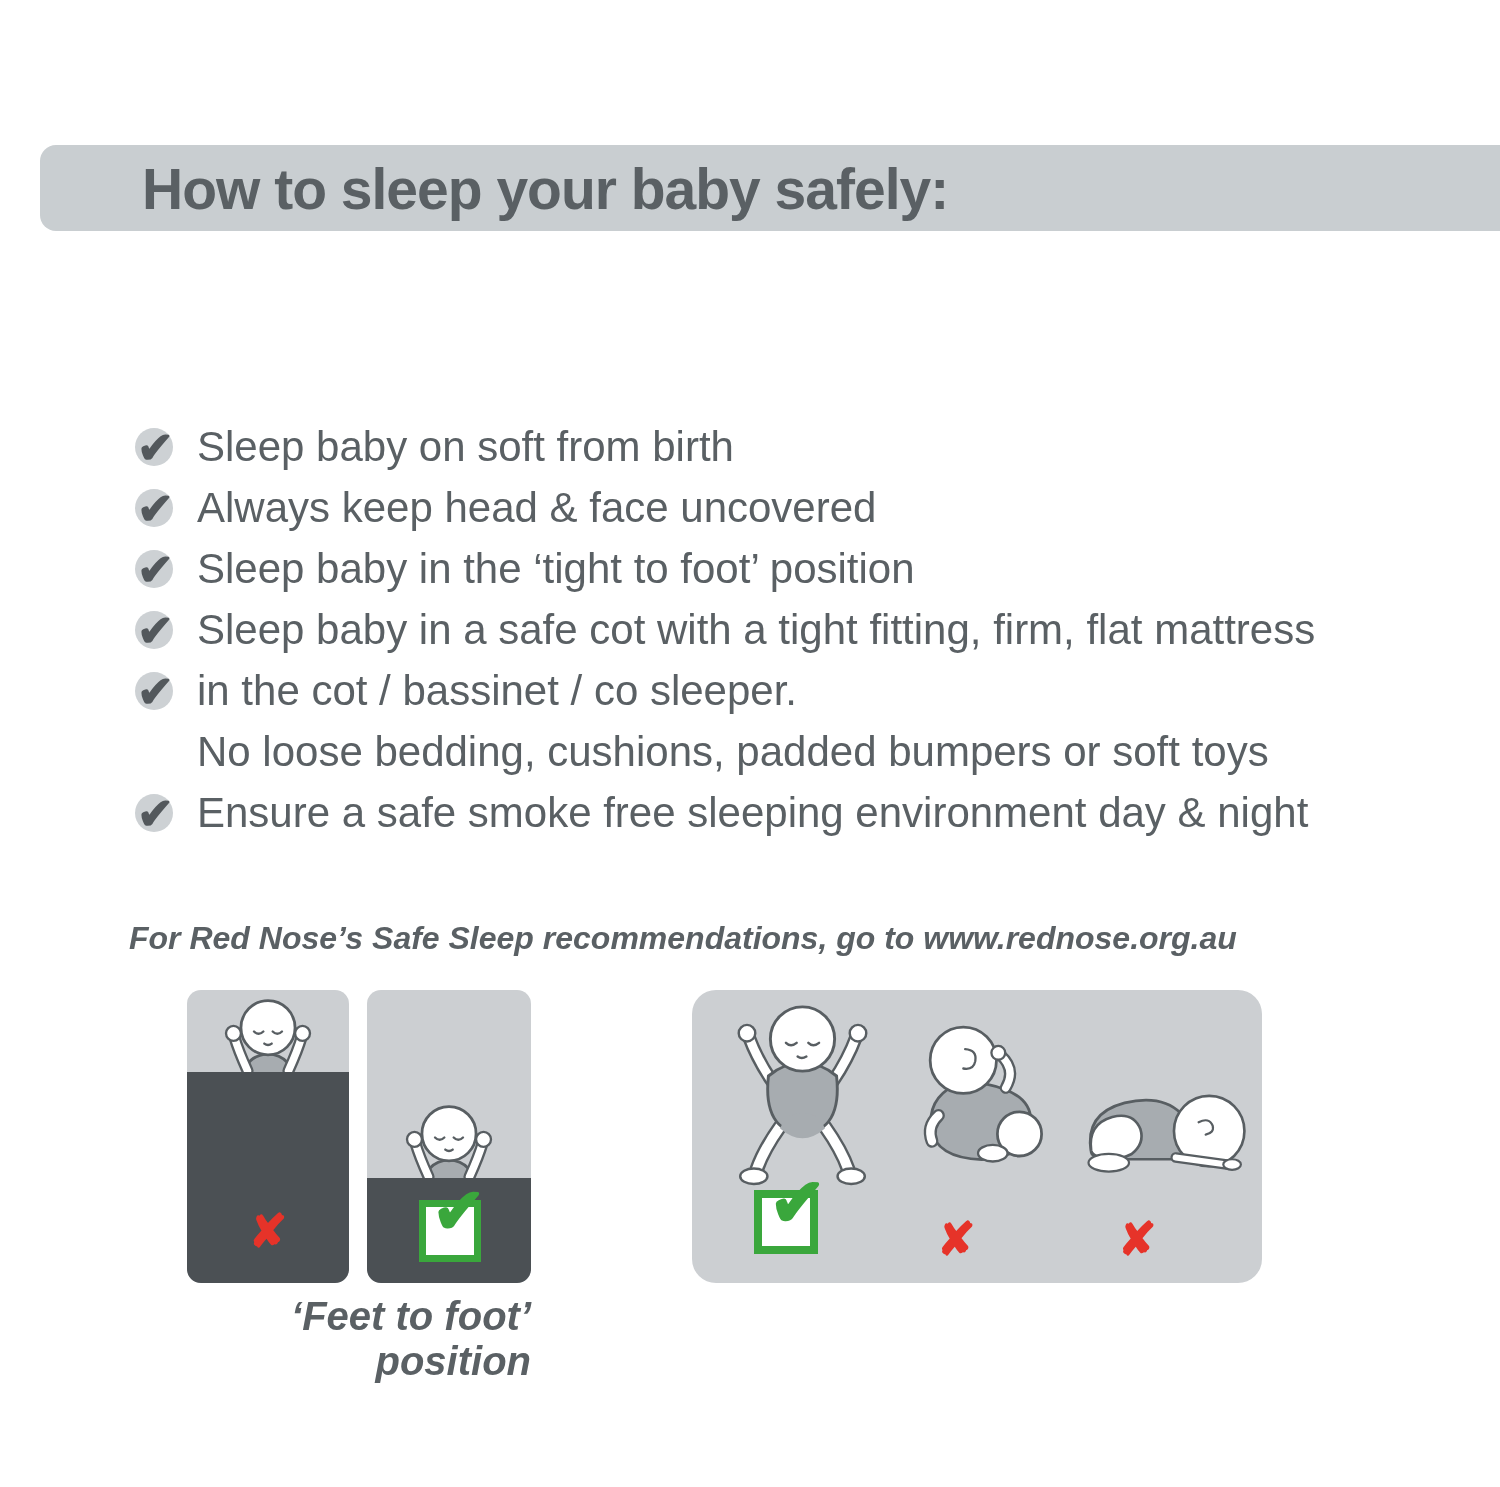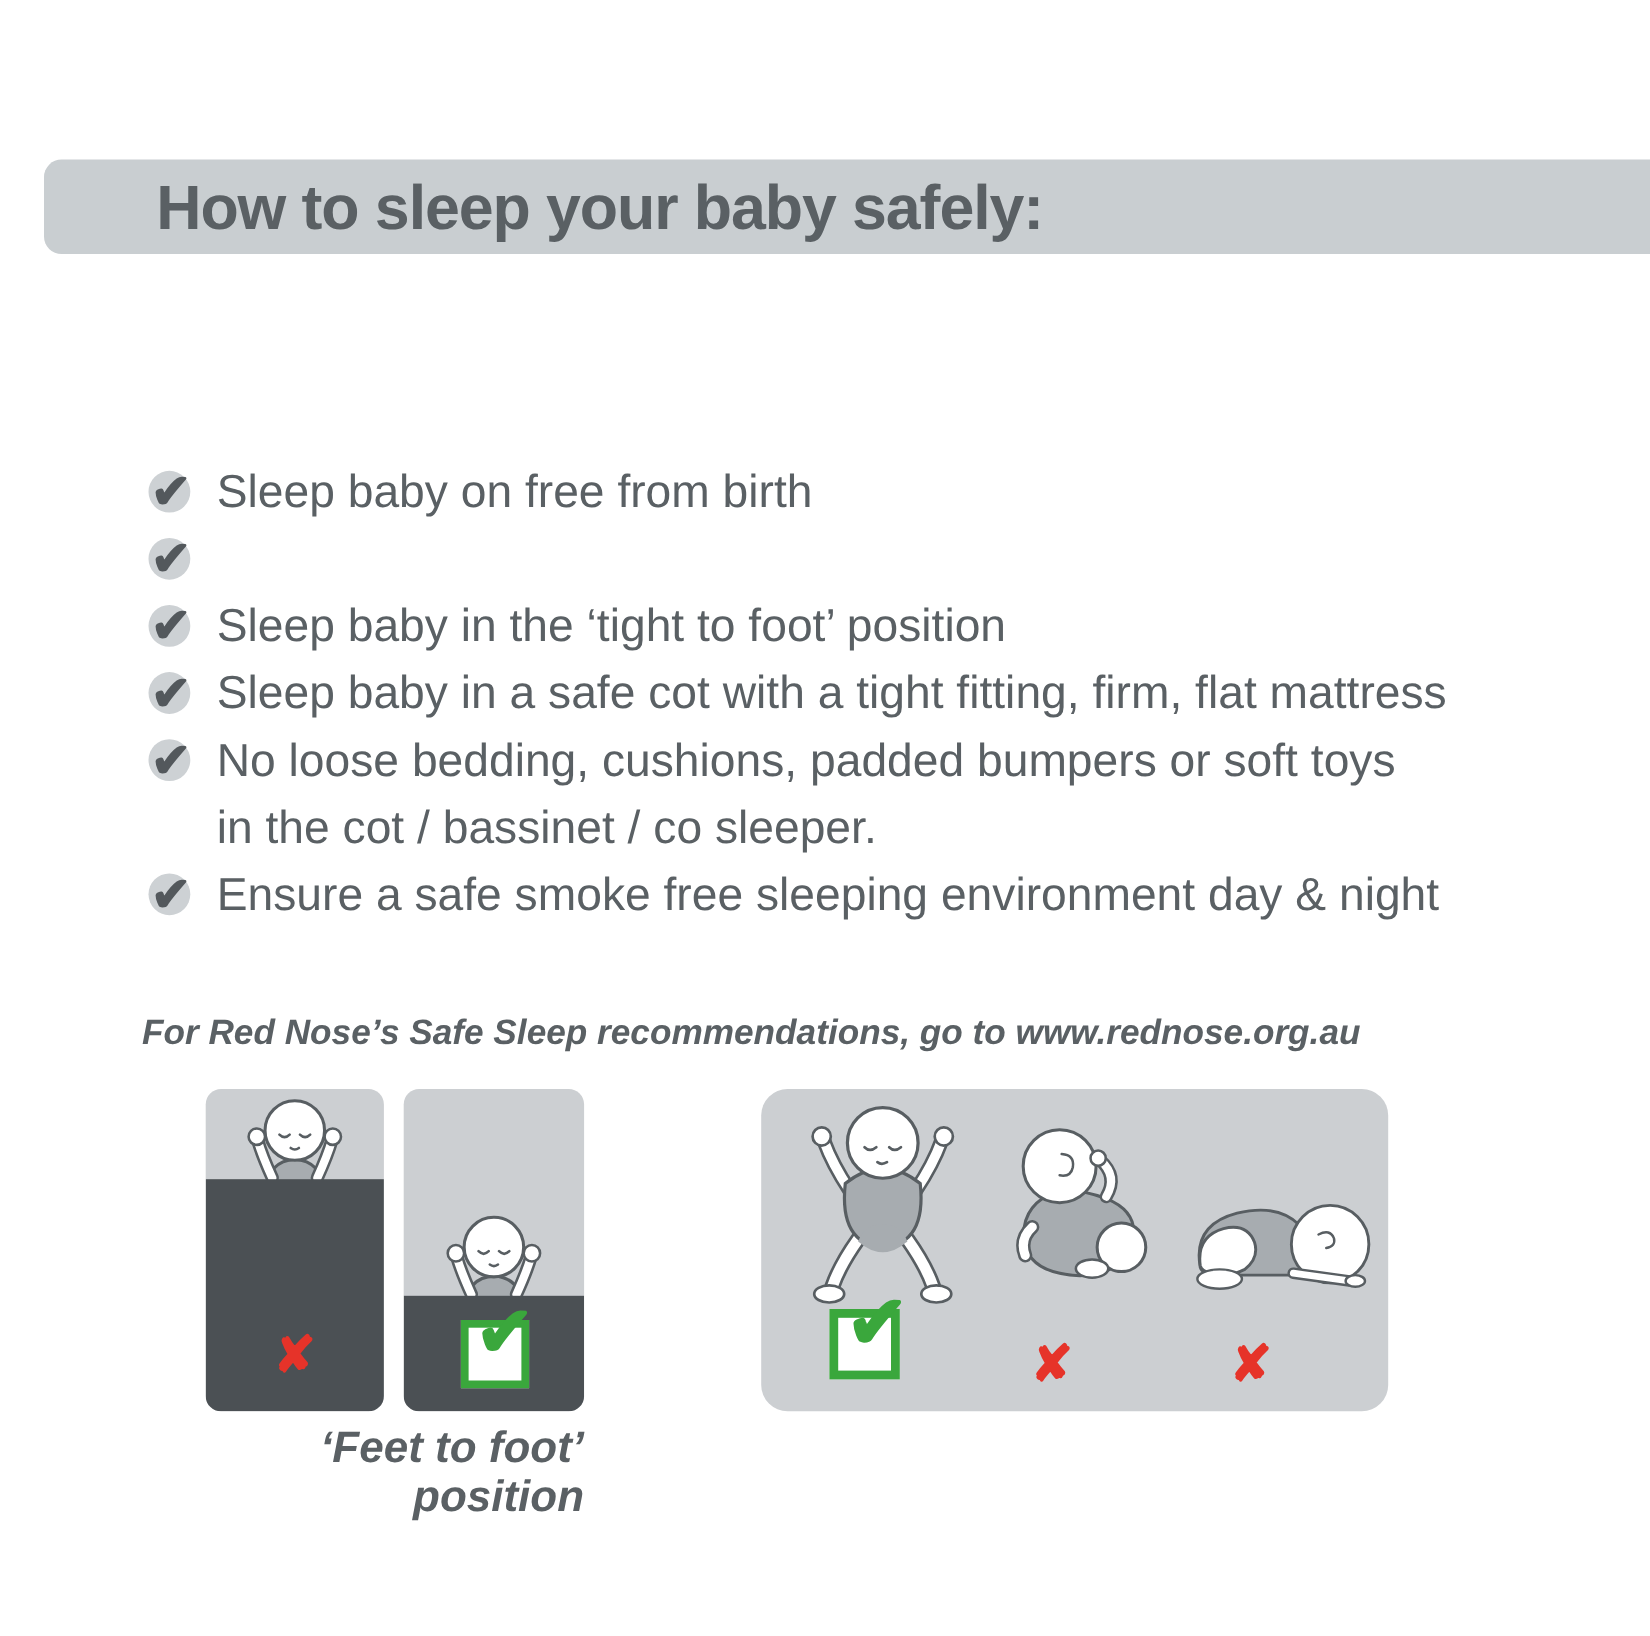--- a/index.html
+++ b/index.html
@@ -95,27 +95,30 @@
   </div>
 
 
   <ul class="tips">
     <li>
       <span class="tick">
           <i class="tick-bg"></i>
           <i class="tick-glyph">✔</i>
         </span>
       <span class="tip-text">
-          <span>Sleep baby on free from birth</span>
-        </span>
-    </li>
-    <li>
-      <span class="tick">
-          <i class="tick-bg"></i>
-          <i class="tick-glyph">✔</i>
+          <span>Sleep baby on soft from birth</span>
+        </span>
+    </li>
+    <li>
+      <span class="tick">
+          <i class="tick-bg"></i>
+          <i class="tick-glyph">✔</i>
+        </span>
+      <span class="tip-text">
+          <span>Always keep head &amp; face uncovered</span>
         </span>
     </li>
     <li>
       <span class="tick">
           <i class="tick-bg"></i>
           <i class="tick-glyph">✔</i>
         </span>
       <span class="tip-text">
           <span>Sleep baby in the ‘tight to foot’ position</span>
         </span>
@@ -128,22 +131,22 @@
       <span class="tip-text">
           <span>Sleep baby in a safe cot with a tight fitting, firm, flat mattress</span>
         </span>
     </li>
     <li class="two-line">
       <span class="tick">
           <i class="tick-bg"></i>
           <i class="tick-glyph">✔</i>
         </span>
       <span class="tip-text">
+        <span>in the cot / bassinet / co sleeper.</span>
         <span>No loose bedding, cushions, padded bumpers or soft toys</span>
-        <span>in the cot / bassinet / co sleeper.</span>
       </span>
     </li>
     <li>
       <span class="tick">
           <i class="tick-bg"></i>
           <i class="tick-glyph">✔</i>
         </span>
       <span class="tip-text">
           <span>Ensure a safe smoke free sleeping environment day &amp; night</span>
         </span>

